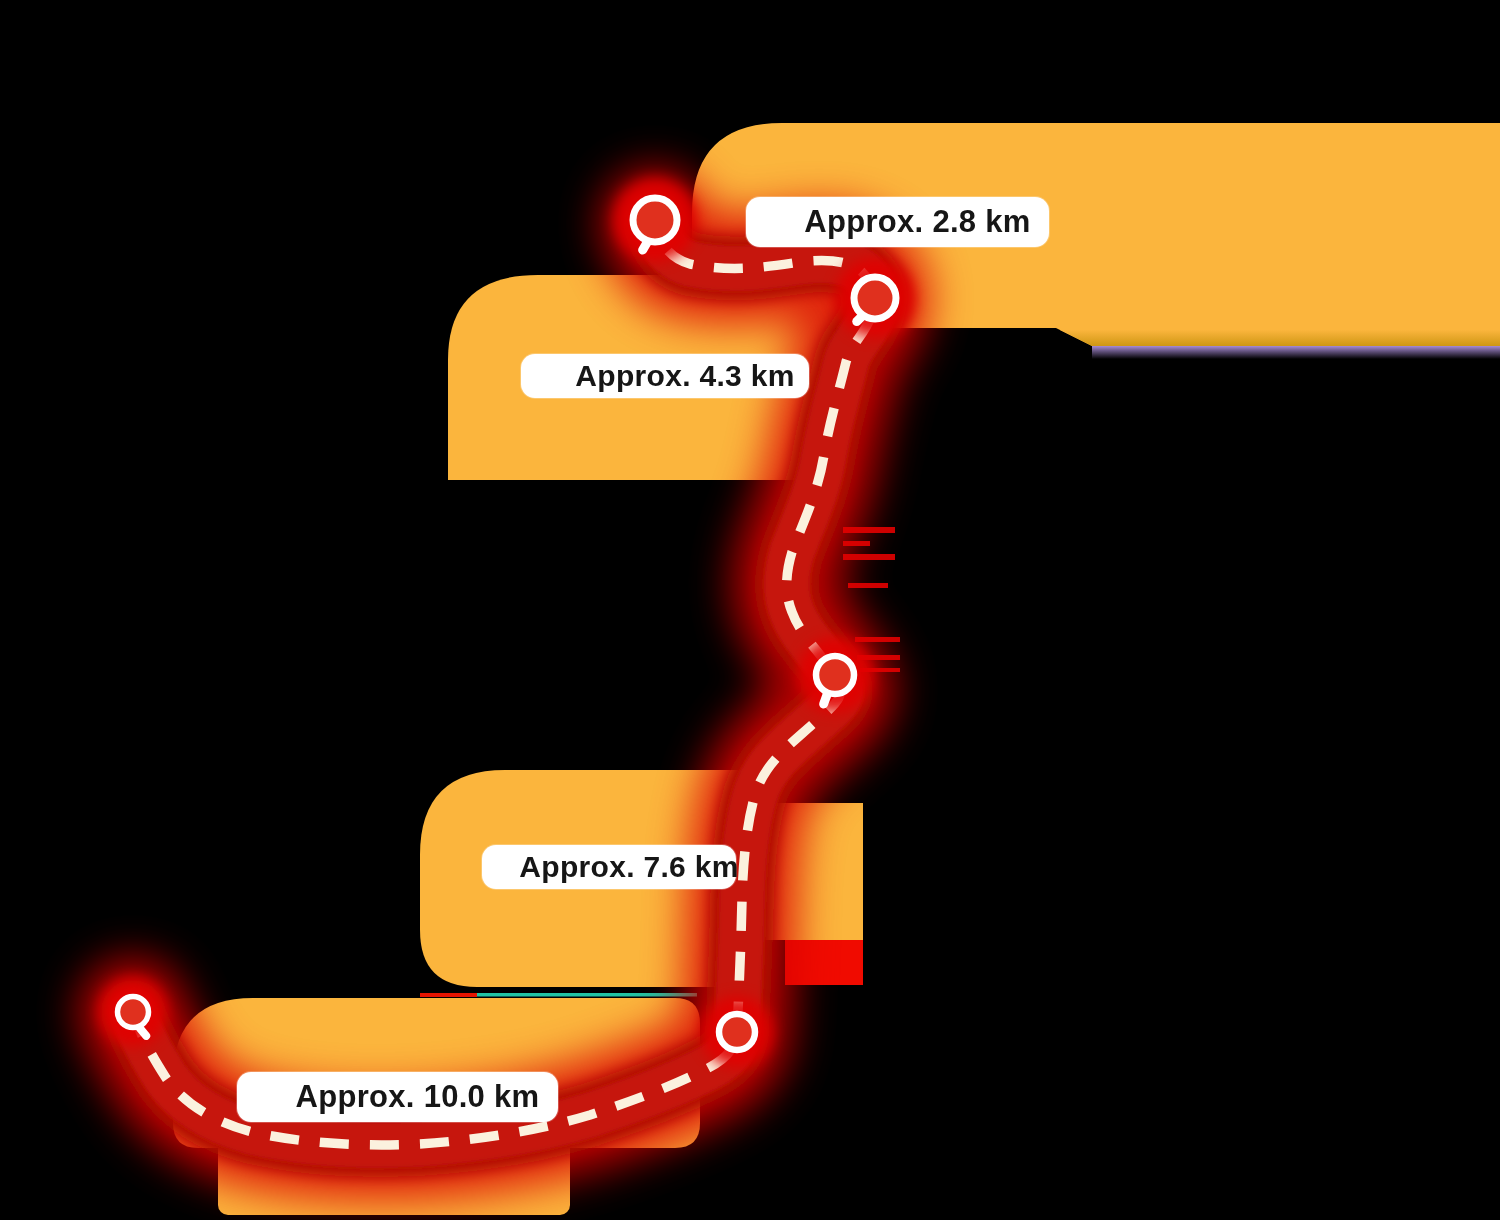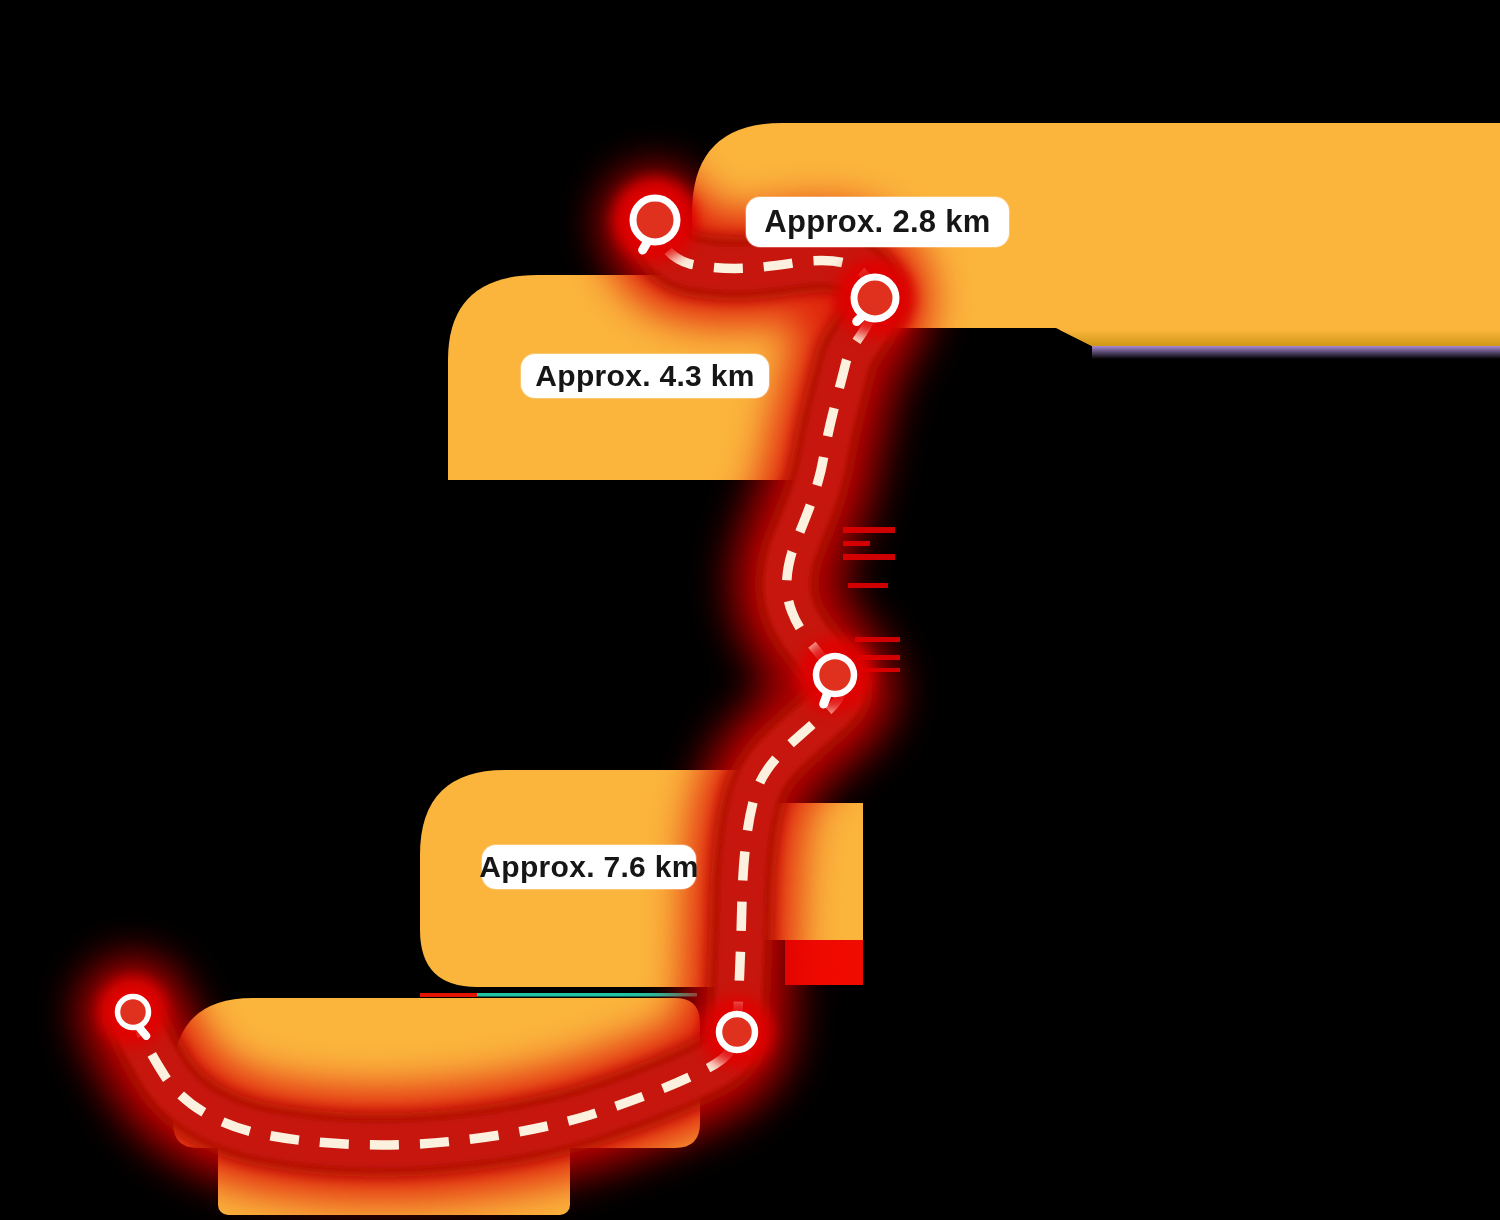--- a/index.html
+++ b/index.html
@@ -14,20 +14,21 @@
   .km-label{
     position:absolute;
     background:#ffffff;
     border-radius:14px;
     display:flex;align-items:center;justify-content:center;
     font-weight:700;
     color:#161616;
     letter-spacing:.3px;
     box-shadow:0 0 0 1px rgba(255,255,255,.25);
     white-space:nowrap;
+    padding-left:40px;
   }
   .label-0{left:746px;top:197px;width:263px;height:50px;font-size:31px;}
   .label-1{left:521px;top:354px;width:248px;height:44px;font-size:30px;}
   .label-2{left:482px;top:845px;width:214px;height:44px;font-size:30px;}
   .label-3{left:237px;top:1072px;width:281px;height:50px;font-size:31px;}
 </style>
 </head>
 <body>
 
 <div class="stage">
@@ -131,14 +132,17 @@
 
   <div class="km-label label-0">
     <span>Approx. 2.8 km</span>
   </div>
   <div class="km-label label-1">
     <span>Approx. 4.3 km</span>
   </div>
   <div class="km-label label-2">
     <span>Approx. 7.6 km</span>
   </div>
+  <div class="km-label label-3">
+    <span>Approx. 10.0 km</span>
+  </div>
 
 </div>
 
 </body></html>

